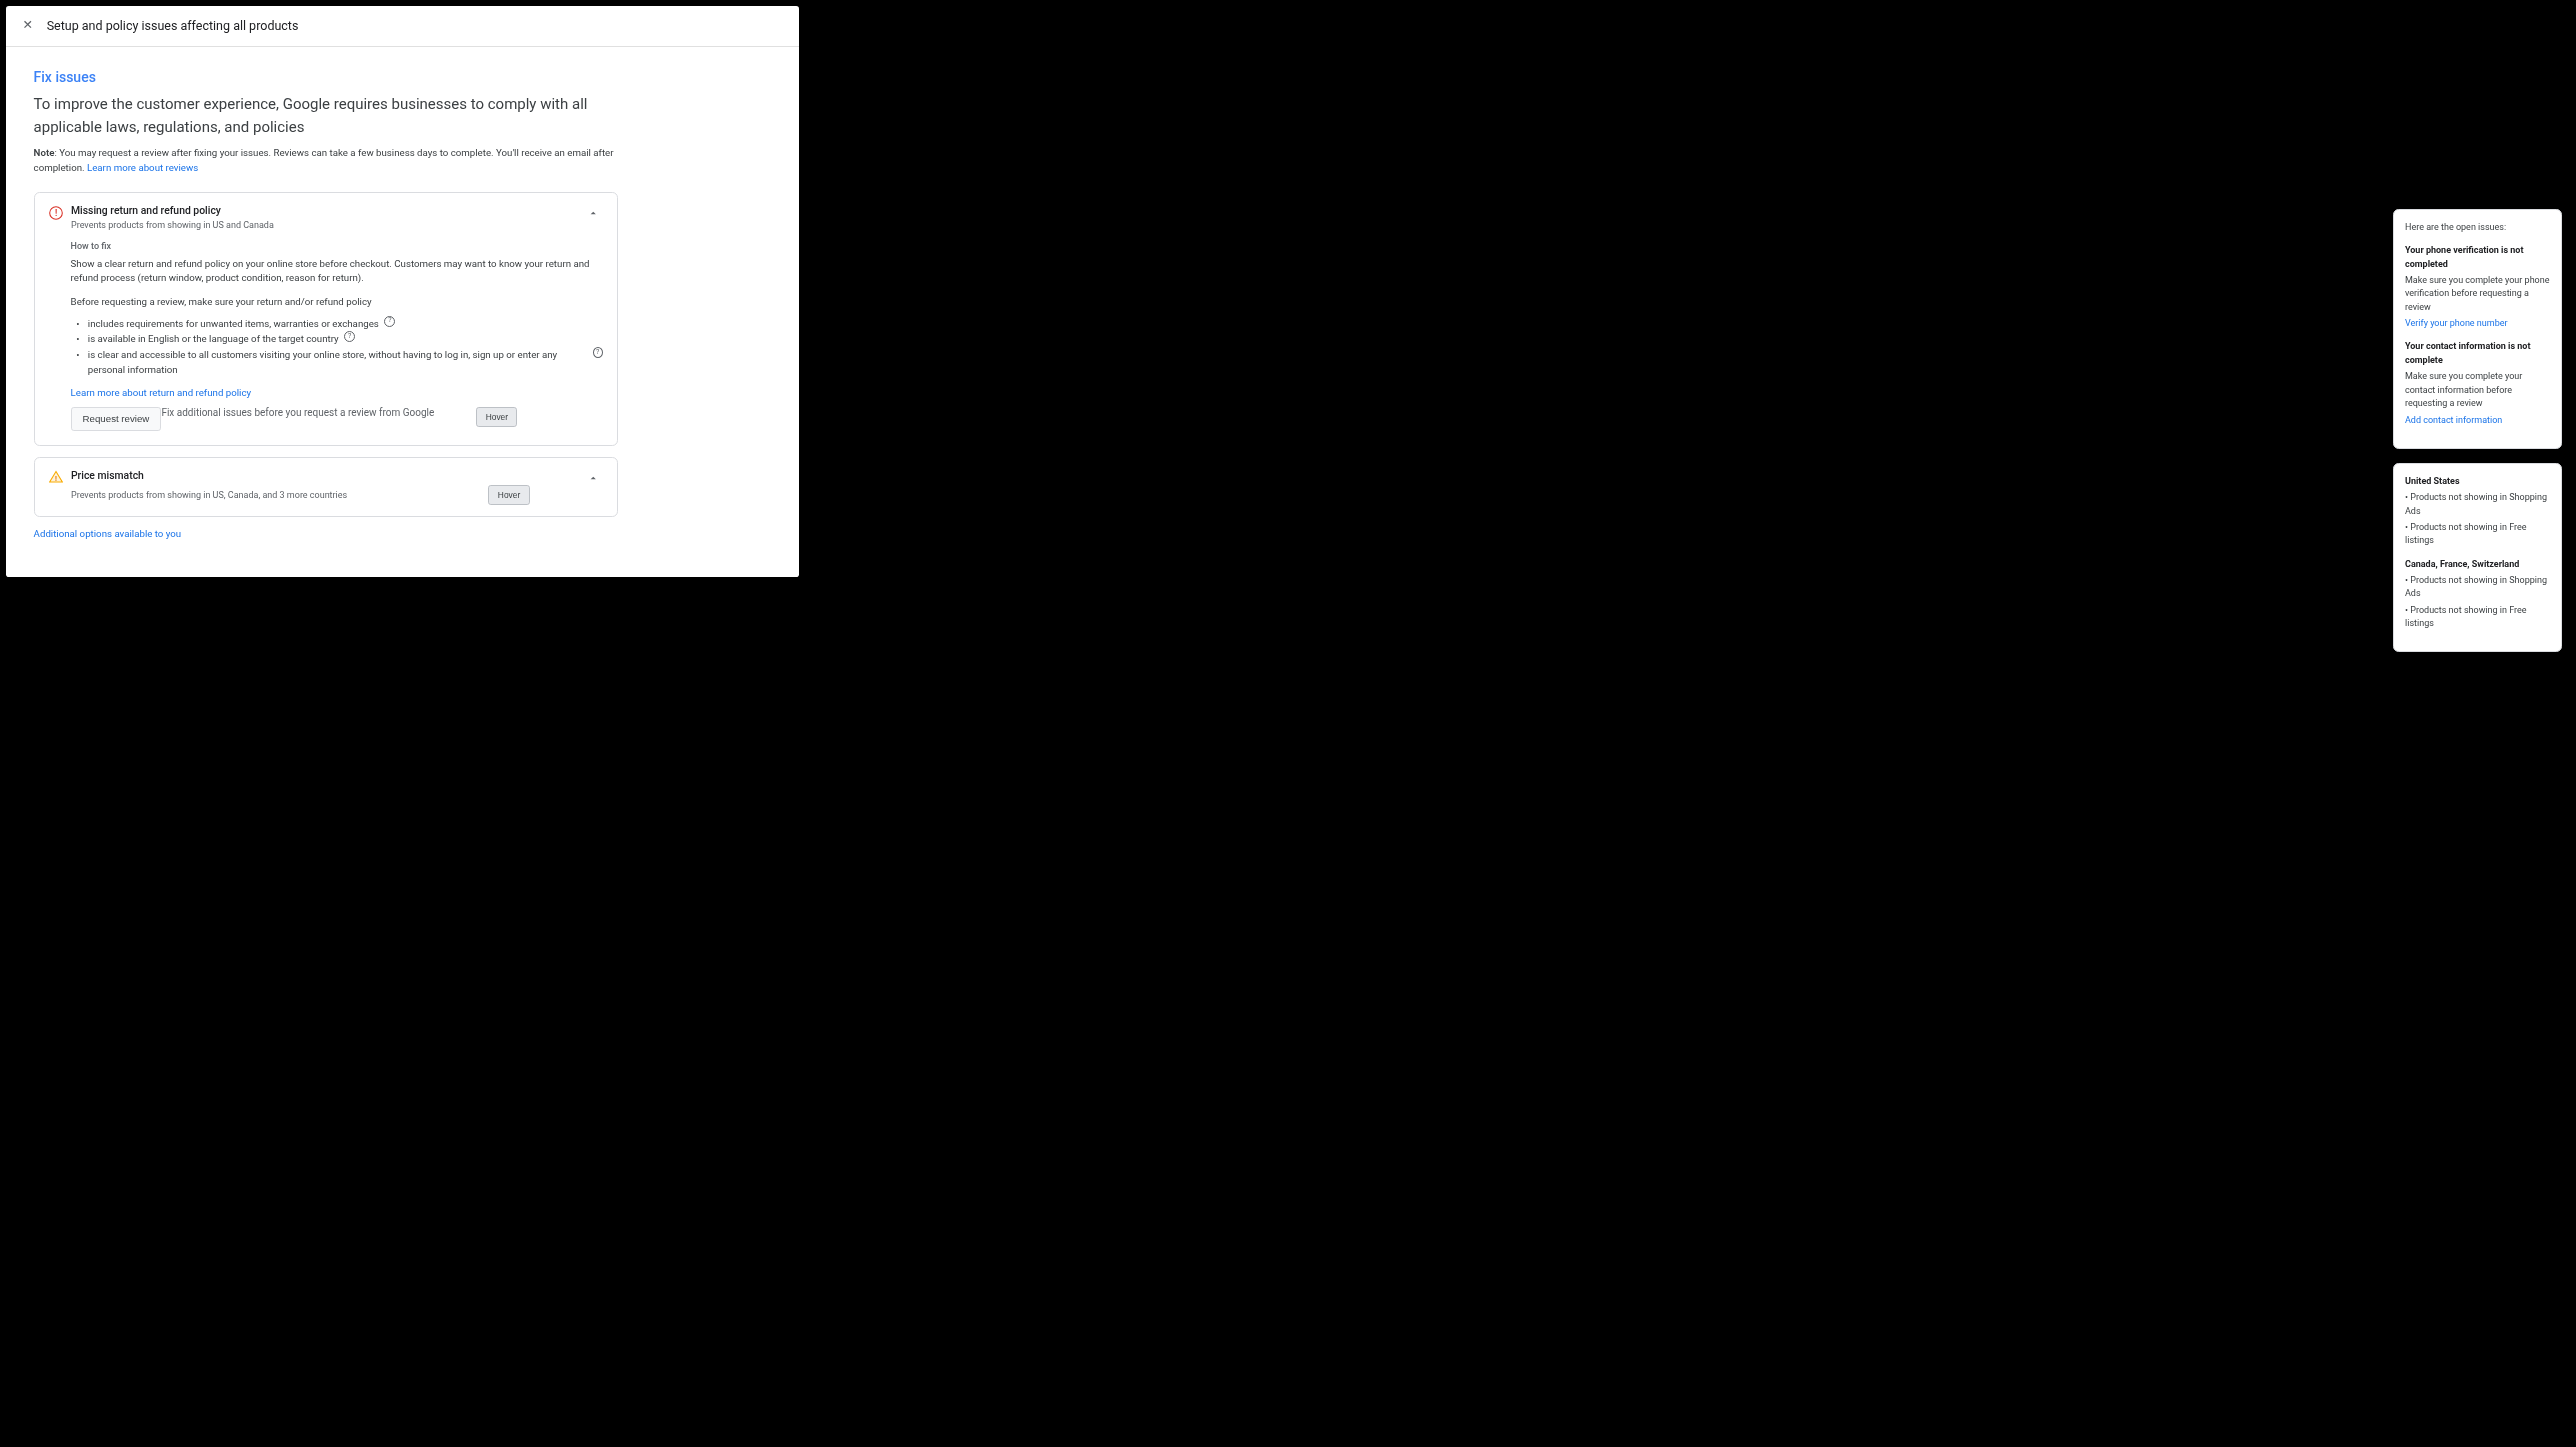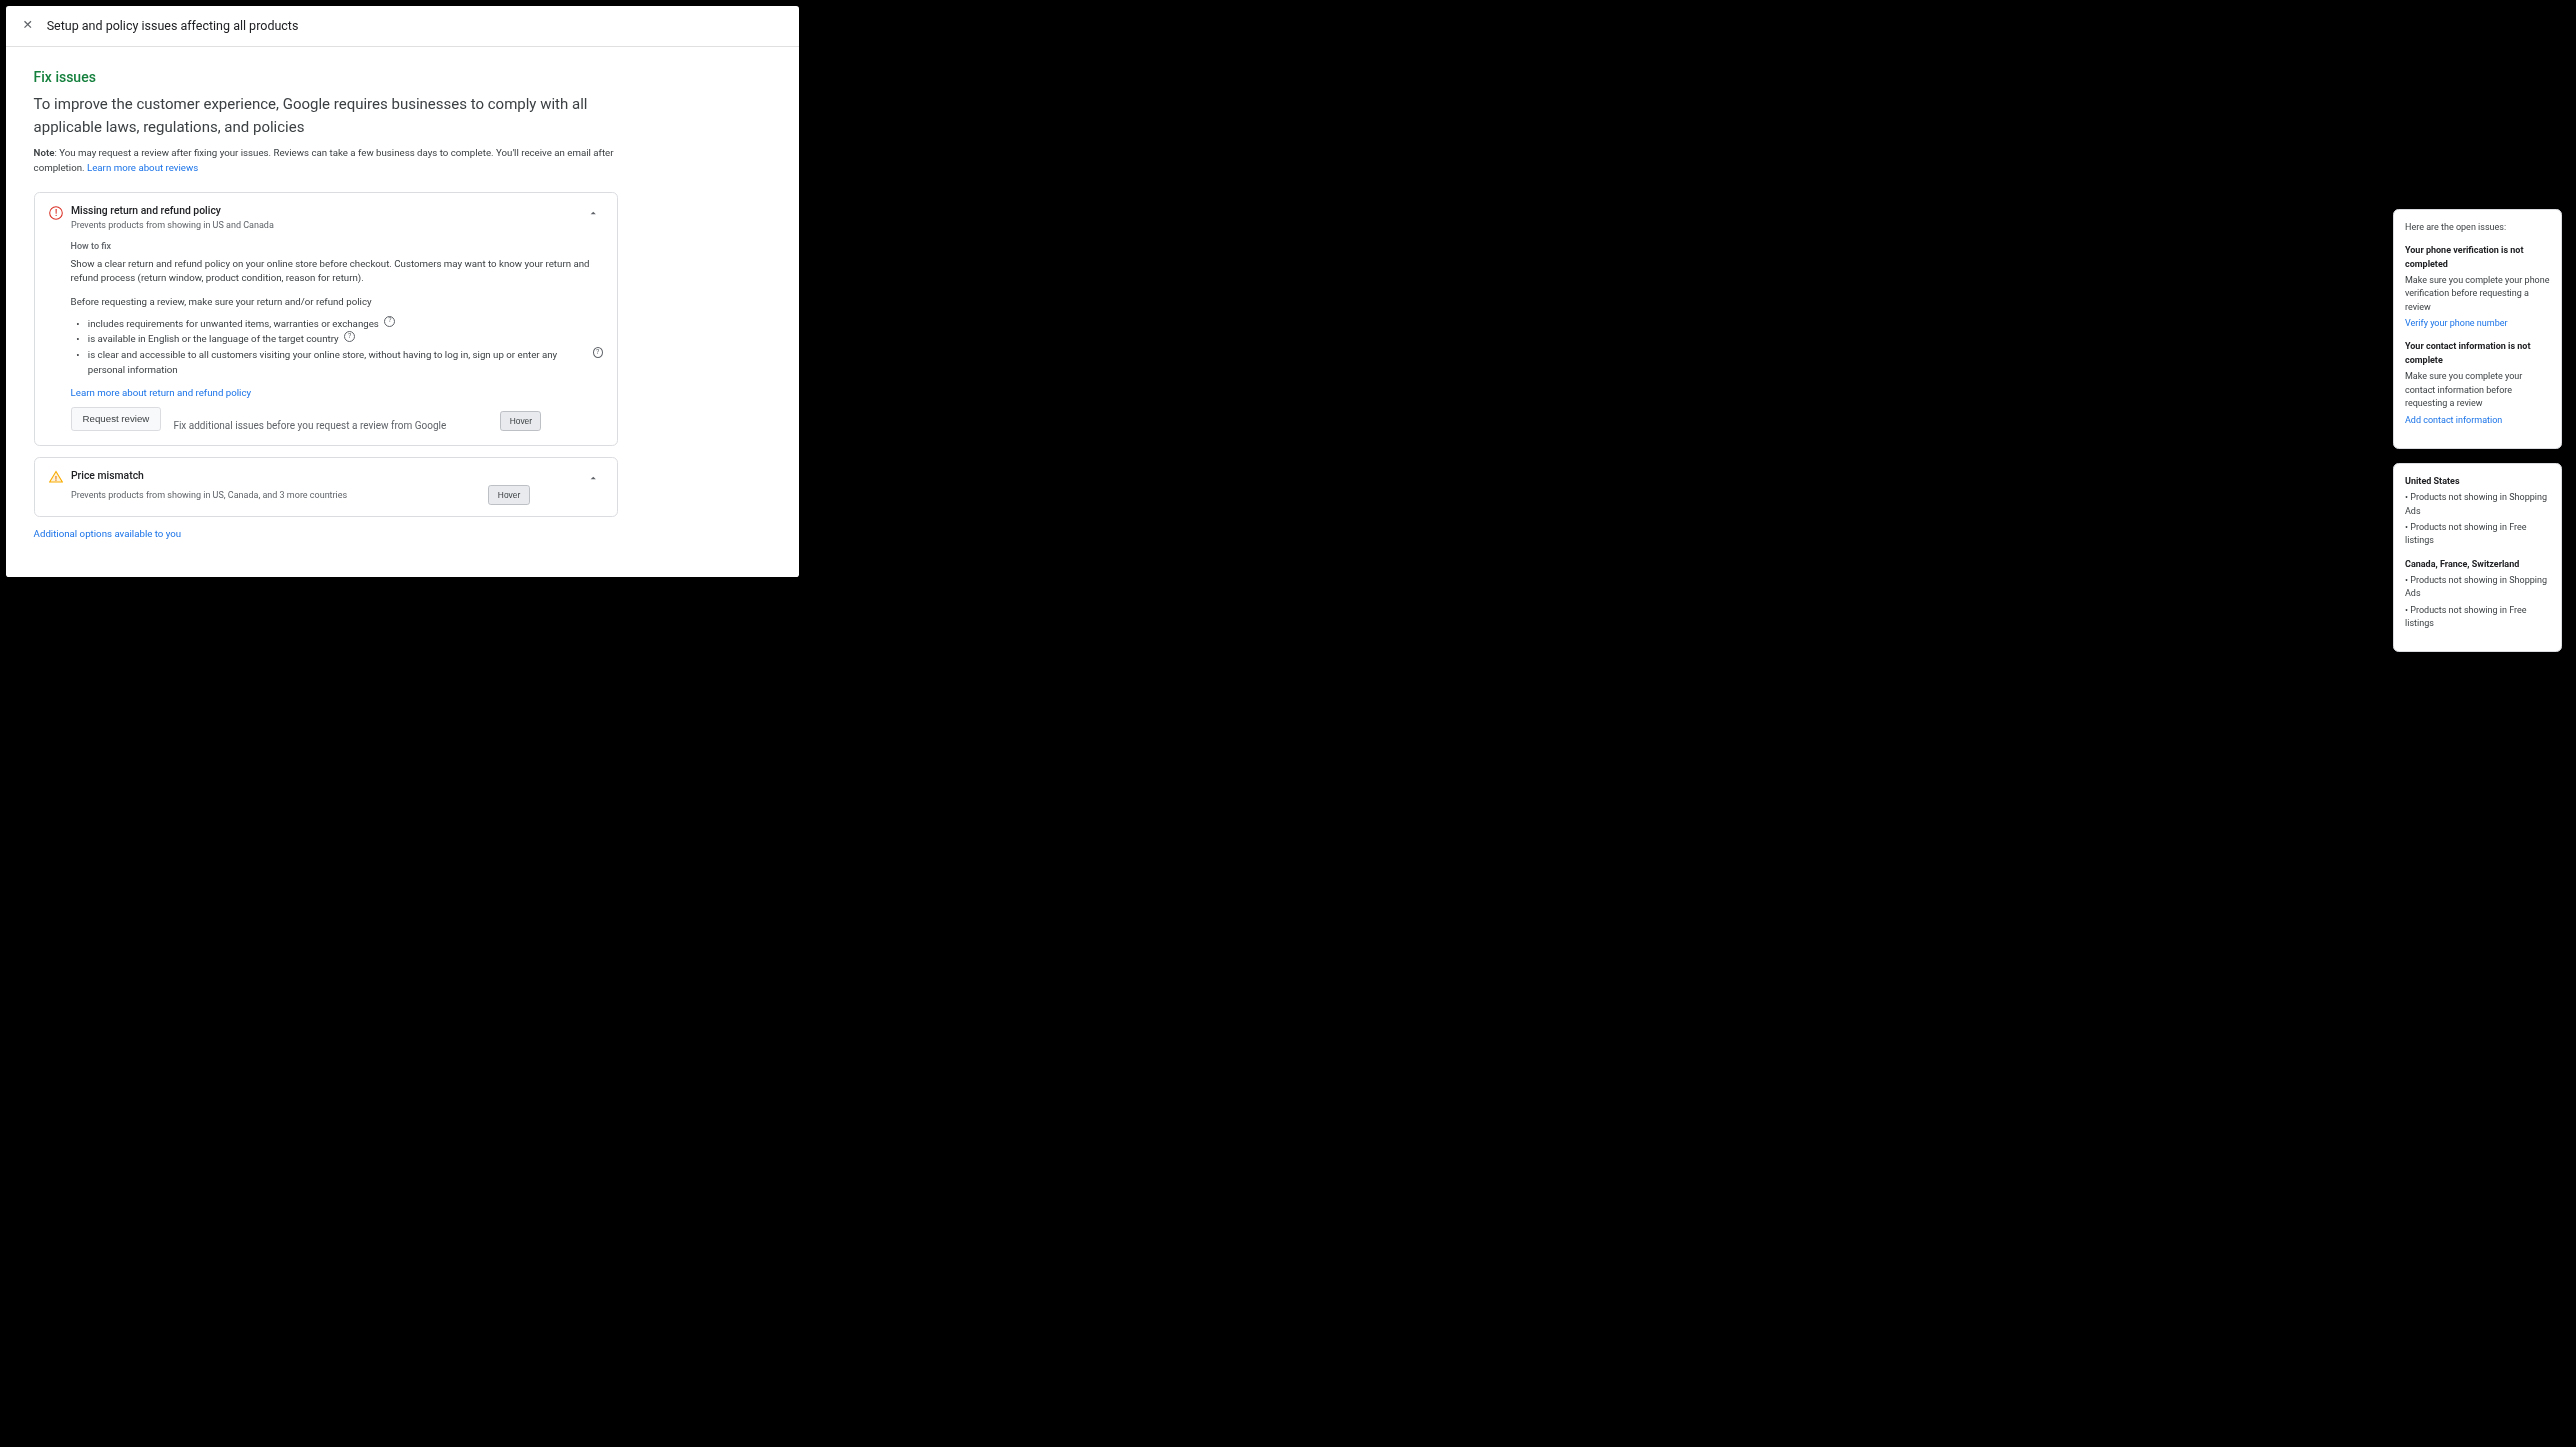--- a/index.html
+++ b/index.html
@@ -45,21 +45,21 @@
     }
 
     .content-area {
       padding: 22px 28px;
       max-width: 640px;
     }
 
     .fix-issues-title {
       font-size: 14px;
       font-weight: 500;
-      color: #15803d;
+      color: #3b82f6;
       margin-bottom: 8.4px;
     }
 
     .description-text {
       font-size: 15px;
       color: #3c4043;
       line-height: 1.5;
       margin-bottom: 8.4px;
     }
 
@@ -202,22 +202,22 @@
       border: 0.7px solid #5f6368;
       color: #5f6368;
       font-size: 7px;
       cursor: pointer;
       vertical-align: middle;
       margin-left: 1.4px;
     }
 
     .action-row {
       display: flex;
-      align-items: flex-end;
-      gap: 12px;
+      align-items: flex-start;
+      gap: 0;
       margin-top: 8.4px;
     }
 
     .request-review-btn {
       padding: 5.6px 11px;
       border: 0.7px solid #dadce0;
       border-radius: 2.8px;
       background: #f8f9fa;
       color: #3c4043;
       font-size: 9.7px;

